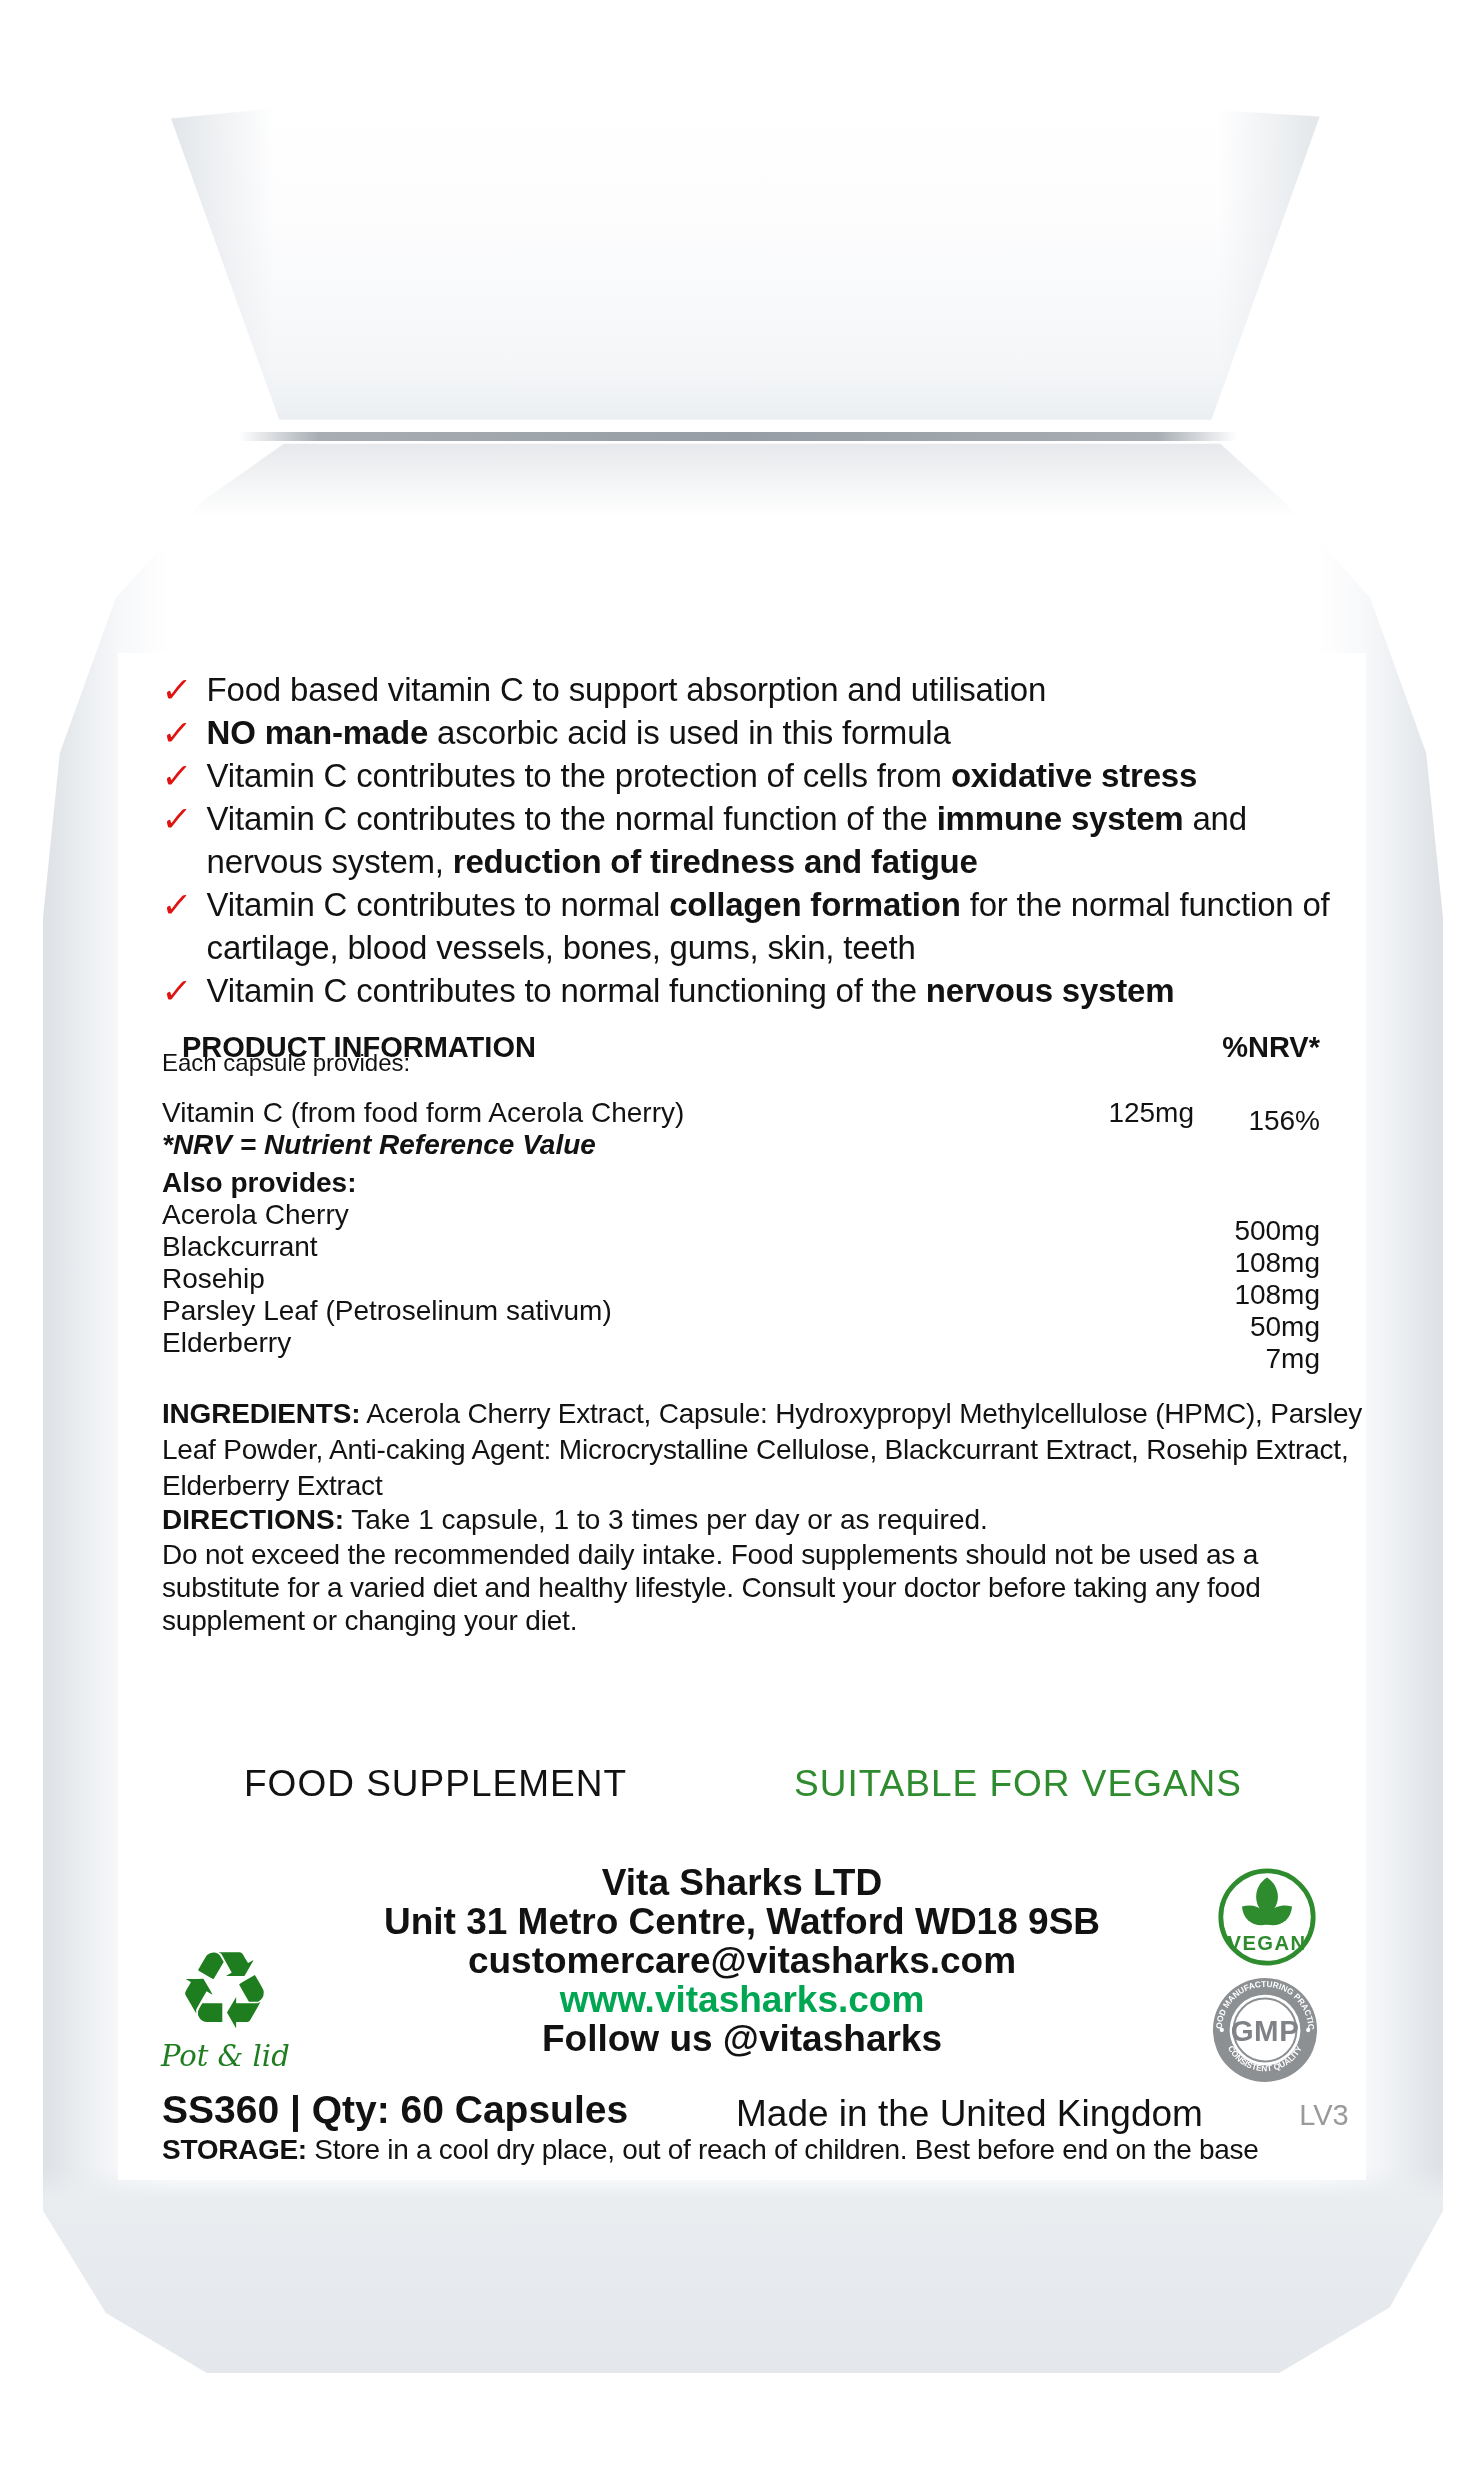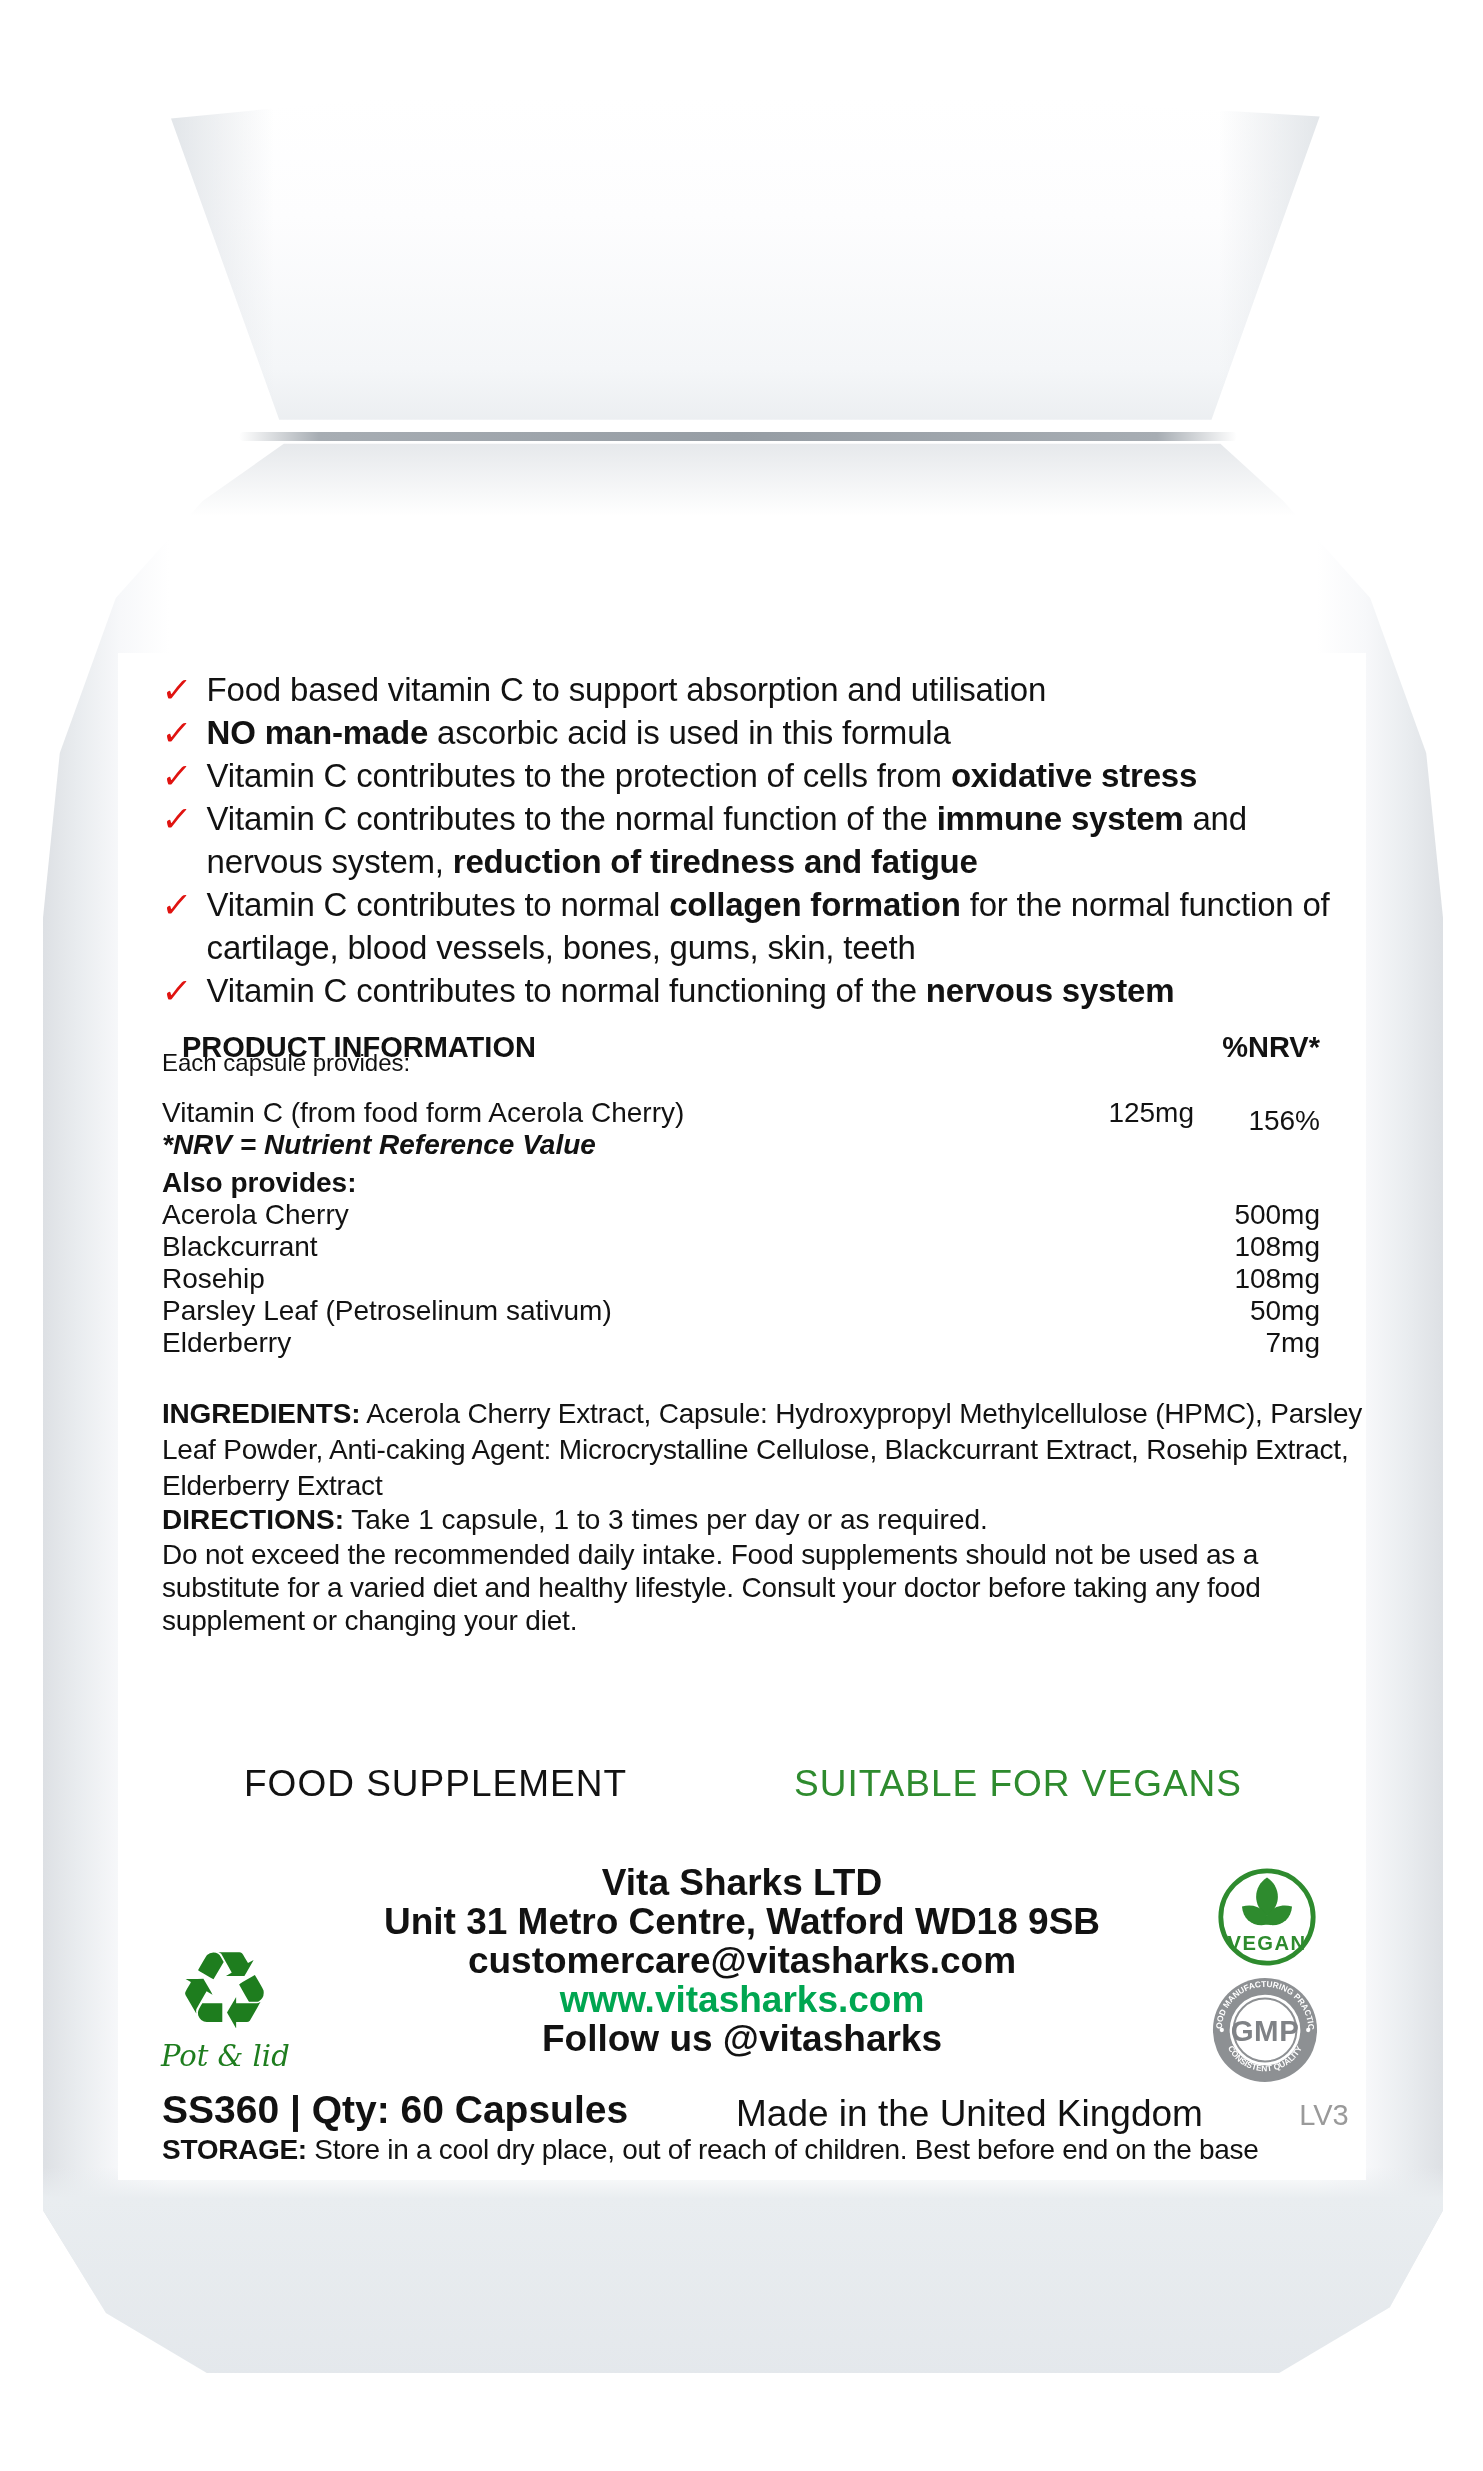--- a/index.html
+++ b/index.html
@@ -44,21 +44,21 @@
   
   .pi-header{left:44px;right:46px;top:378px;display:flex;justify-content:space-between;font-weight:bold;font-size:29px;margin-left:20px;}
   .pi-line{left:44px;top:396px;font-size:24px;}
   .pi-row{left:44px;right:46px;top:444px;font-size:28px;}
   .pi-row .amt{position:absolute;right:126px;top:0;}
   .pi-row .nrv{position:absolute;right:0;top:8px;}
   .pi-note{left:44px;top:476px;font-size:28px;font-weight:bold;font-style:italic;}
   .ap-head{left:44px;top:514px;font-size:28px;font-weight:bold;}
   .ap-rows{left:44px;right:46px;top:546px;font-size:28px;}
   .ap-row{position:relative;height:32px;line-height:32px;}
-  .ap-row .amt{position:absolute;right:0;top:0;}
+  .ap-row .amt{position:absolute;right:0;top:16px;}
   
   .ingredients{left:44px;top:743px;width:1218px;font-size:28px;line-height:36px;letter-spacing:-0.2px;}
   .directions-line{left:44px;top:850px;width:1218px;font-size:28px;line-height:33px;}
   .directions-warning{left:44px;top:885px;width:1218px;font-size:28px;line-height:33px;letter-spacing:-0.2px;}
   .para-label{font-weight:bold;}
   
   .supp-left{left:126px;top:1110px;font-size:37px;letter-spacing:1px;}
   .supp-right{left:676px;top:1110px;font-size:37px;letter-spacing:1px;color:#2e8b2e;}
   
   .company{left:0;top:1210px;width:100%;text-align:center;font-size:37px;font-weight:bold;line-height:39px;}

